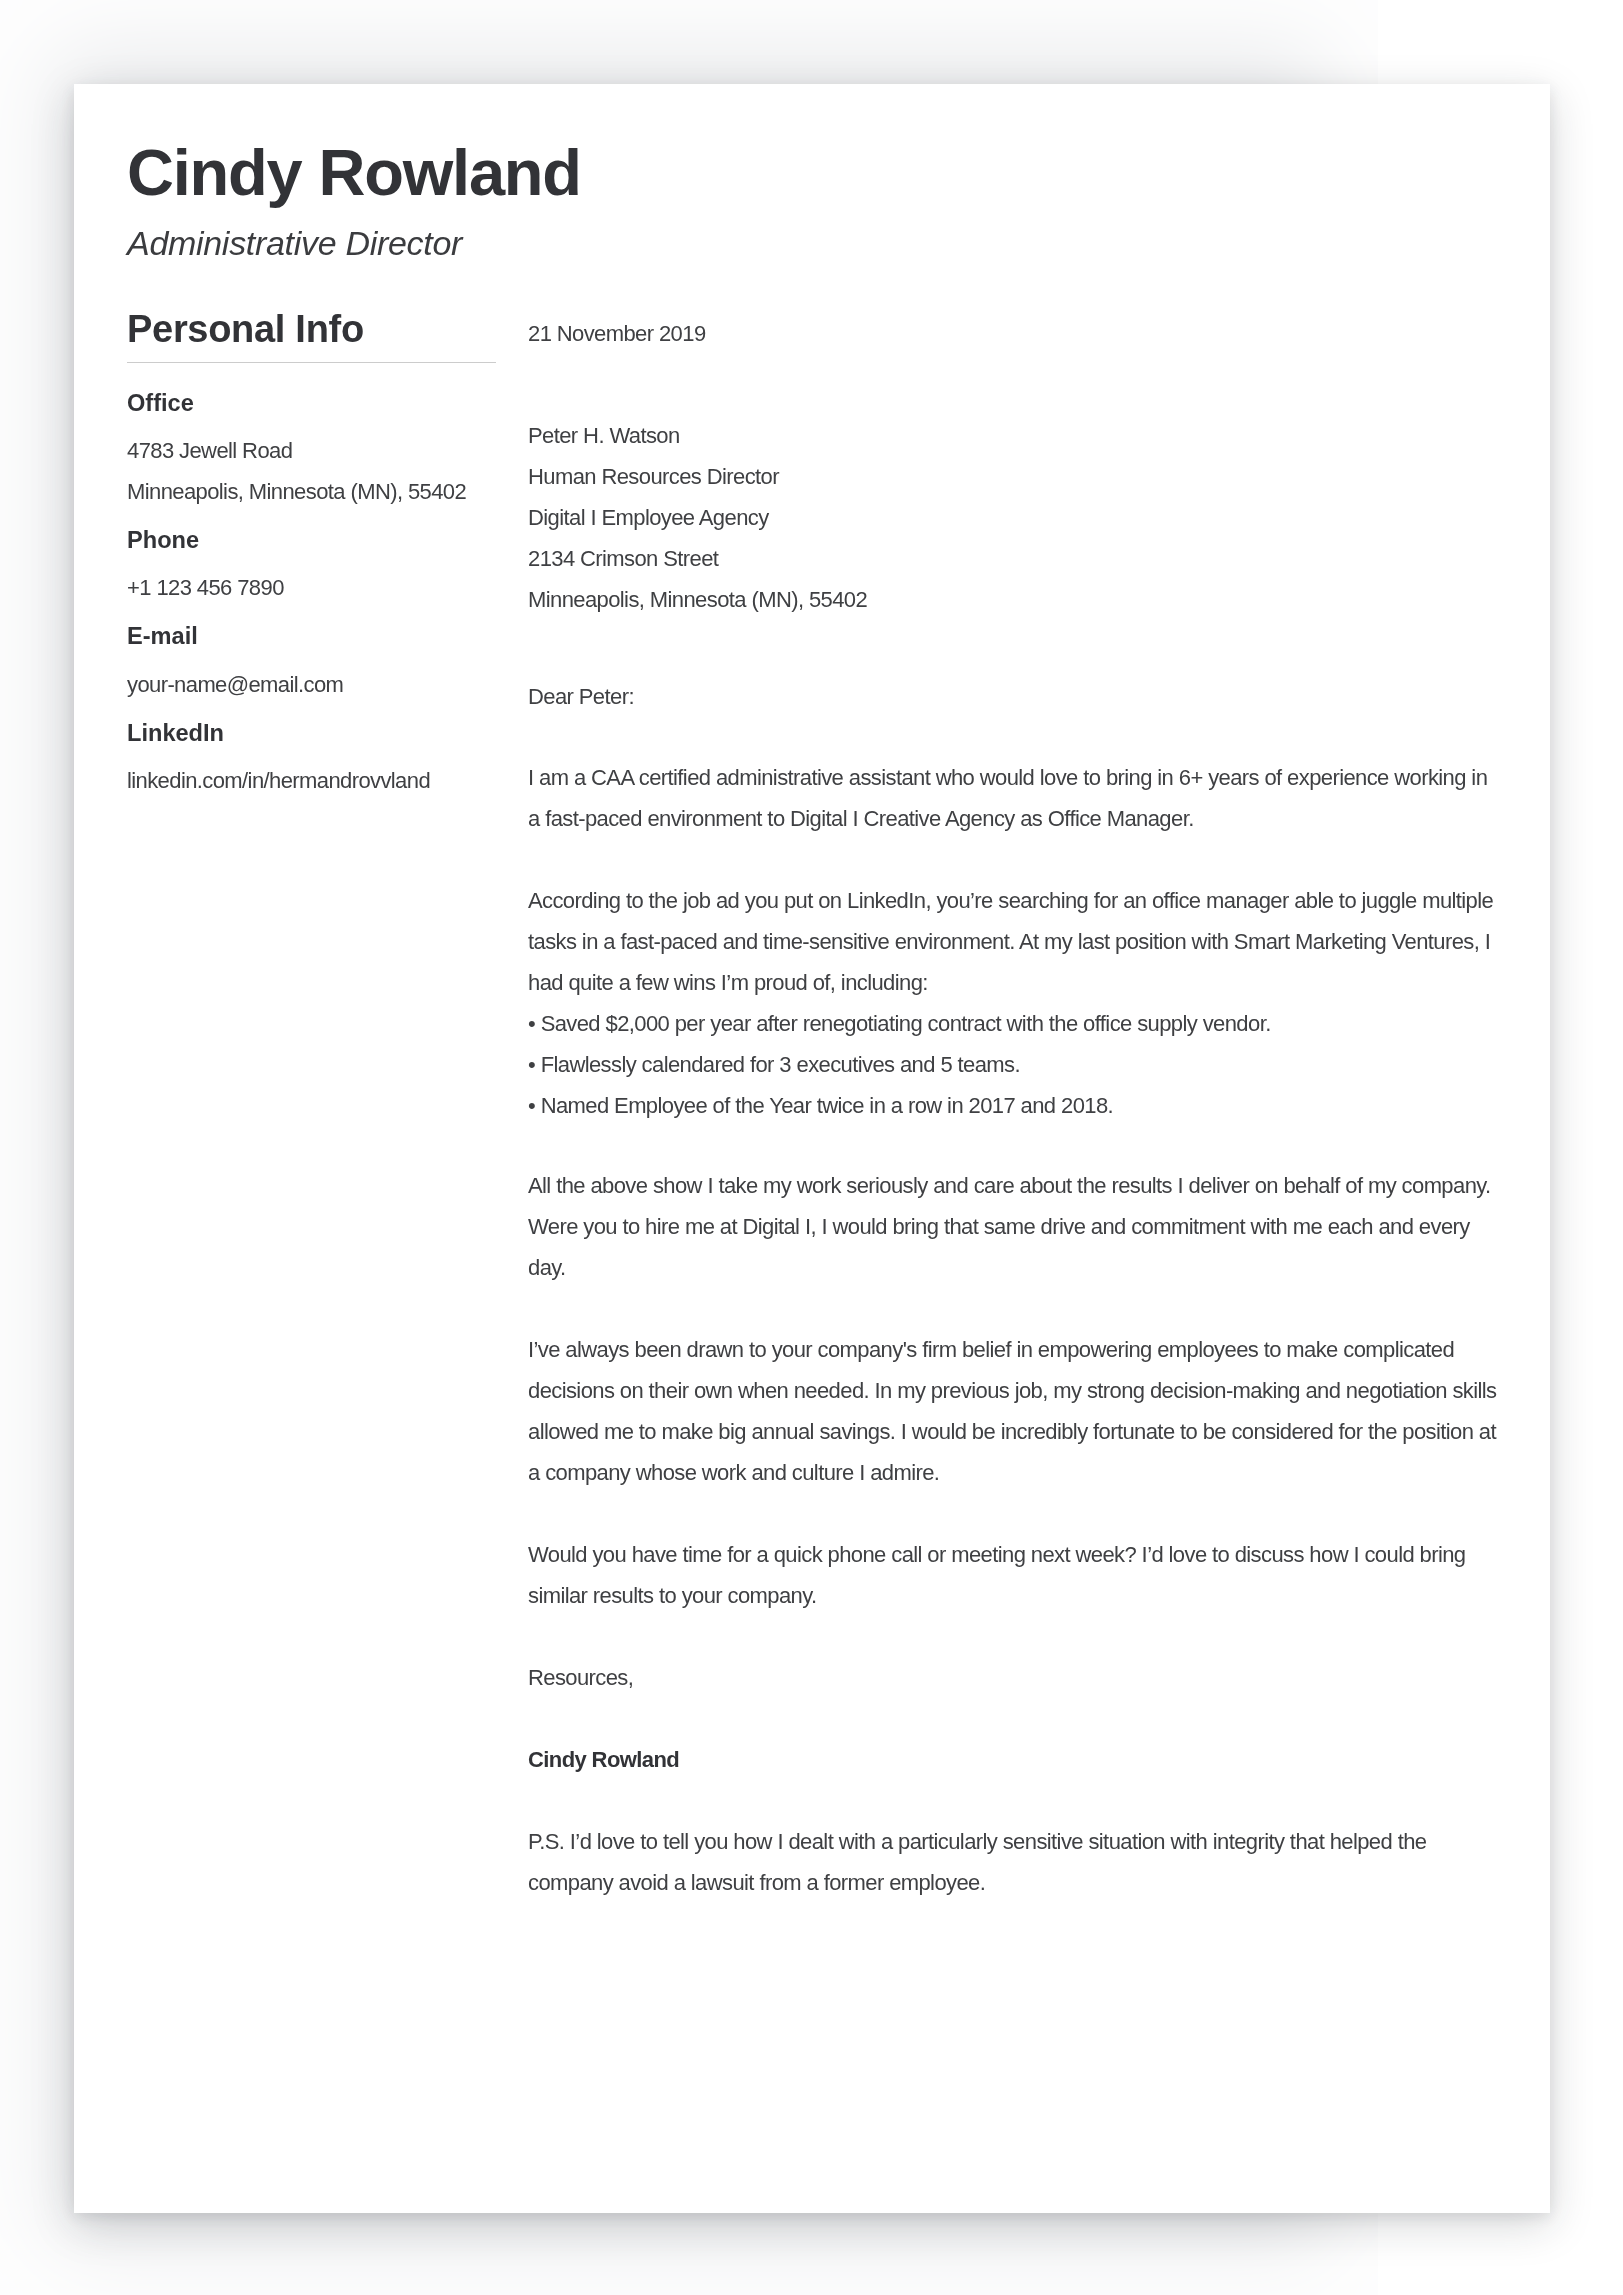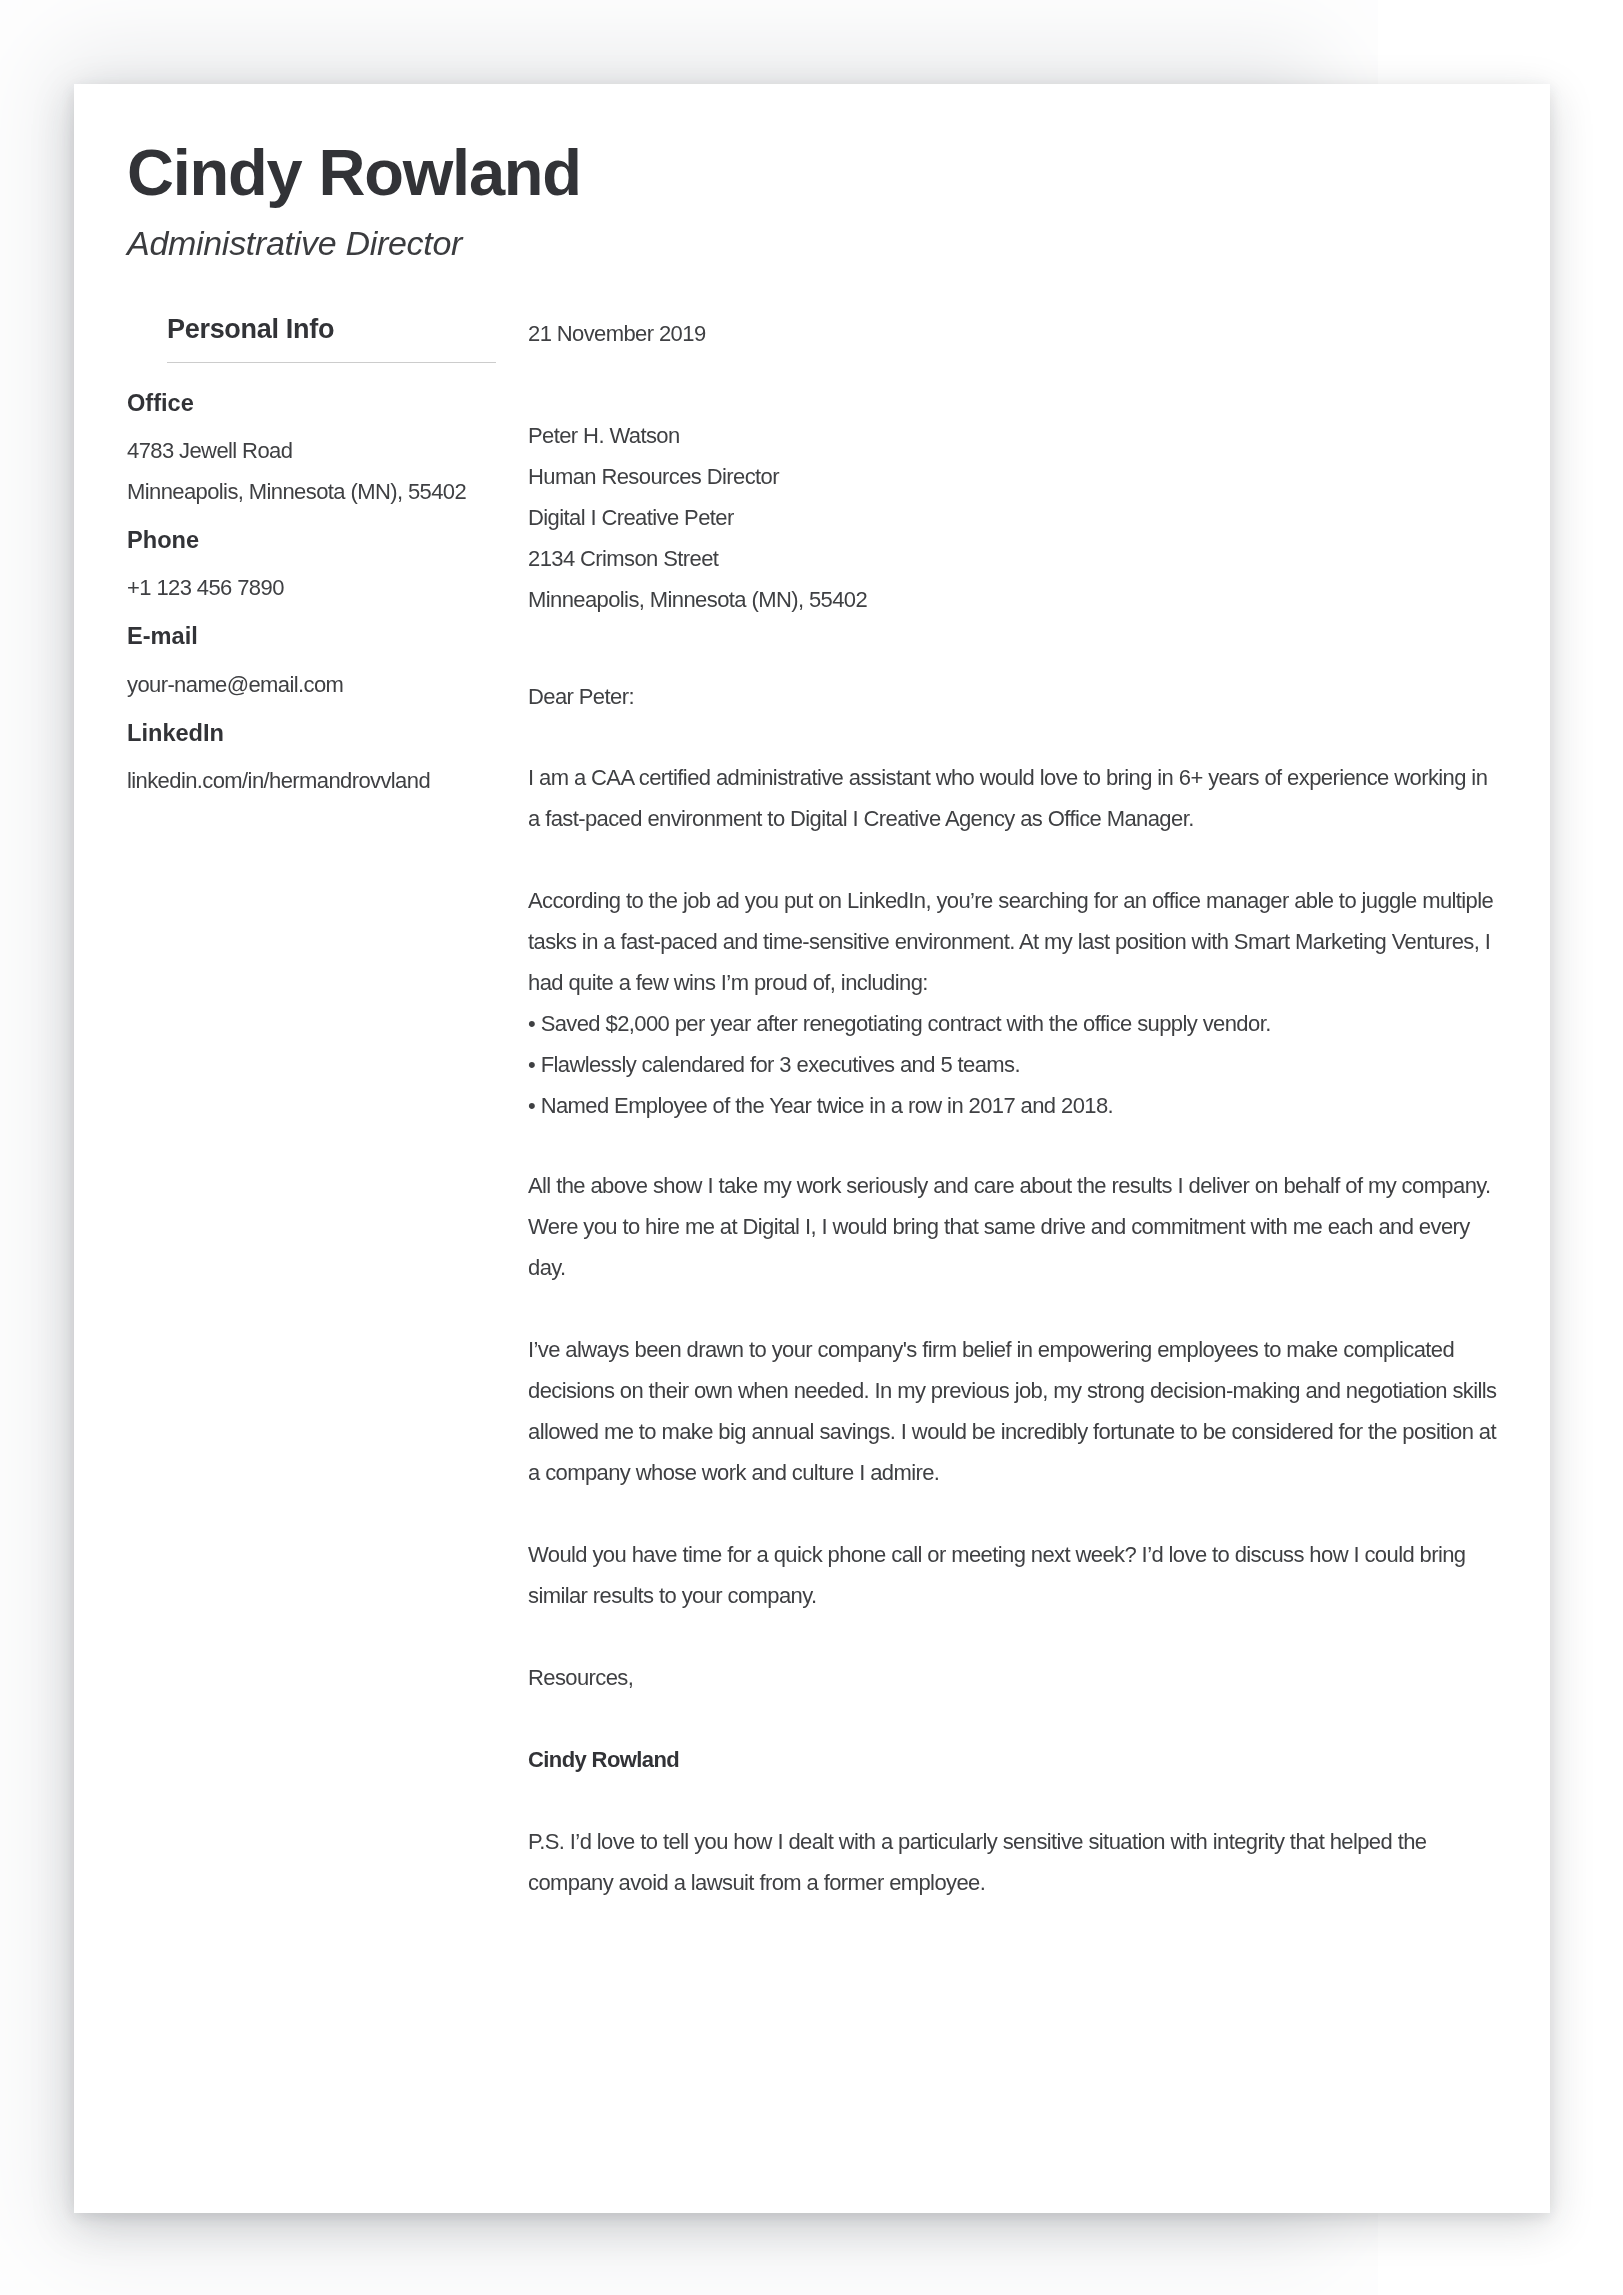--- a/index.html
+++ b/index.html
@@ -35,26 +35,25 @@
   }
   .doc-title {
     margin-top: 15.3px;
     font-size: 34px; font-style: italic;
     letter-spacing: -0.3px;
     color: #3b3c3f;
   }
   .columns { display: flex; margin-top: 50px; }
   .side { width: 369px; flex: 0 0 auto; }
   .side-heading {
-    font-size: 27px; font-weight: bold;
+    font-size: 38px; font-weight: bold;
     color: #323337; letter-spacing: -0.3px;
     line-height: 33px;
     padding-bottom: 16px;
     border-bottom: 1.2px solid #cccccc;
-    margin-left: 40px;
   }
   .side-group { margin-top: 26px; }
   .side-group + .side-group { margin-top: 14px; }
   .side-label {
     font-size: 23.6px; font-weight: bold;
     color: #323337; line-height: 29.5px;
     margin-bottom: 11.8px;
   }
   .side-line { font-size: 22px; line-height: 41px; letter-spacing: -0.6px; }
   .main { flex: 1 1 auto; margin-left: 32px; font-size: 22px; letter-spacing: -0.6px; }
@@ -111,21 +110,21 @@
           <div class="side-line">linkedin.com/in/hermandrovvland</div>
         </div>
       </div>
 
       <div class="main">
         <div class="date-line">21 November 2019</div>
 
         <div class="recipient">
           <div class="recipient-line">Peter H. Watson</div>
           <div class="recipient-line">Human Resources Director</div>
-          <div class="recipient-line">Digital I Creative Peter</div>
+          <div class="recipient-line">Digital I Employee Agency</div>
           <div class="recipient-line">2134 Crimson Street</div>
           <div class="recipient-line">Minneapolis, Minnesota (MN), 55402</div>
         </div>
 
         <div class="salutation">Dear Peter:</div>
 
         <p class="para">I am a CAA certified administrative assistant who would love to bring in 6+ years of experience working in a fast-paced environment to Digital I Creative Agency as Office Manager.</p>
 
         <p class="para tight">According to the job ad you put on LinkedIn, you’re searching for an office manager able to juggle multiple tasks in a fast-paced and time-sensitive environment. At my last position with Smart Marketing Ventures, I had quite a few wins I’m proud of, including:</p>
 

